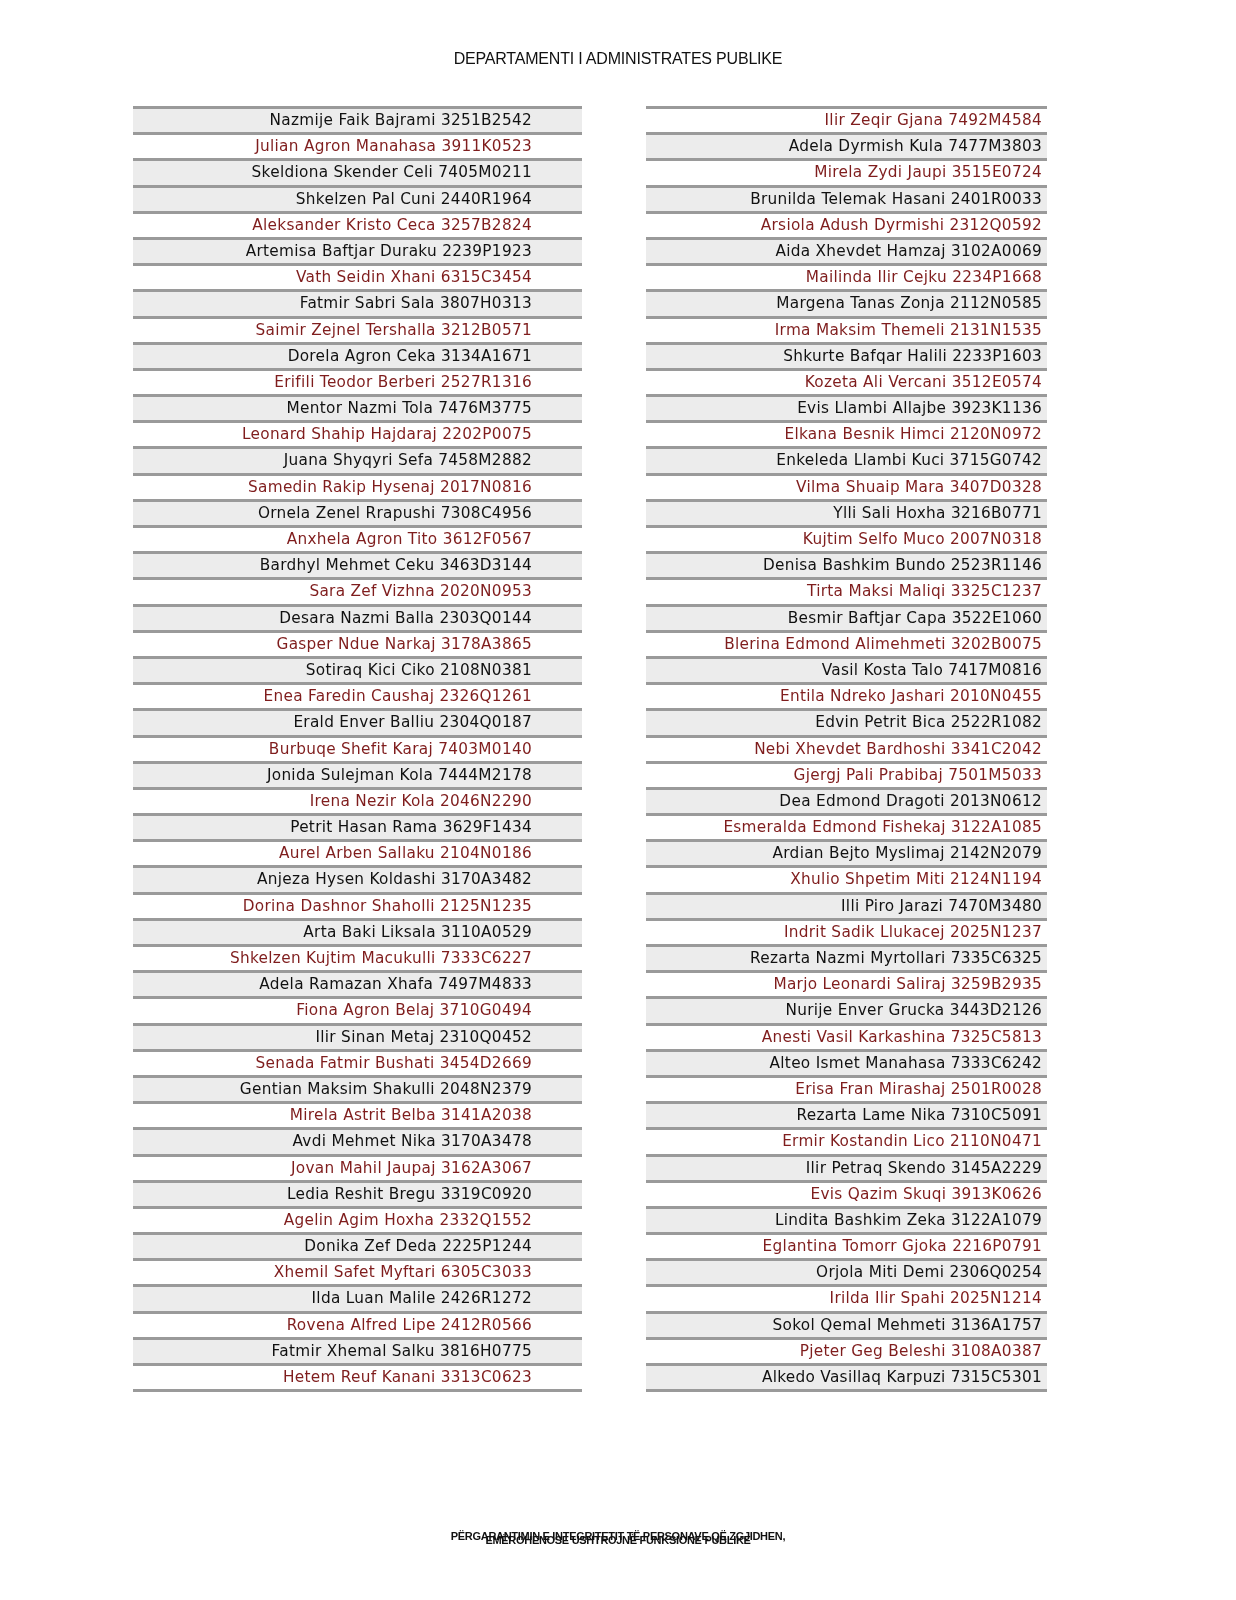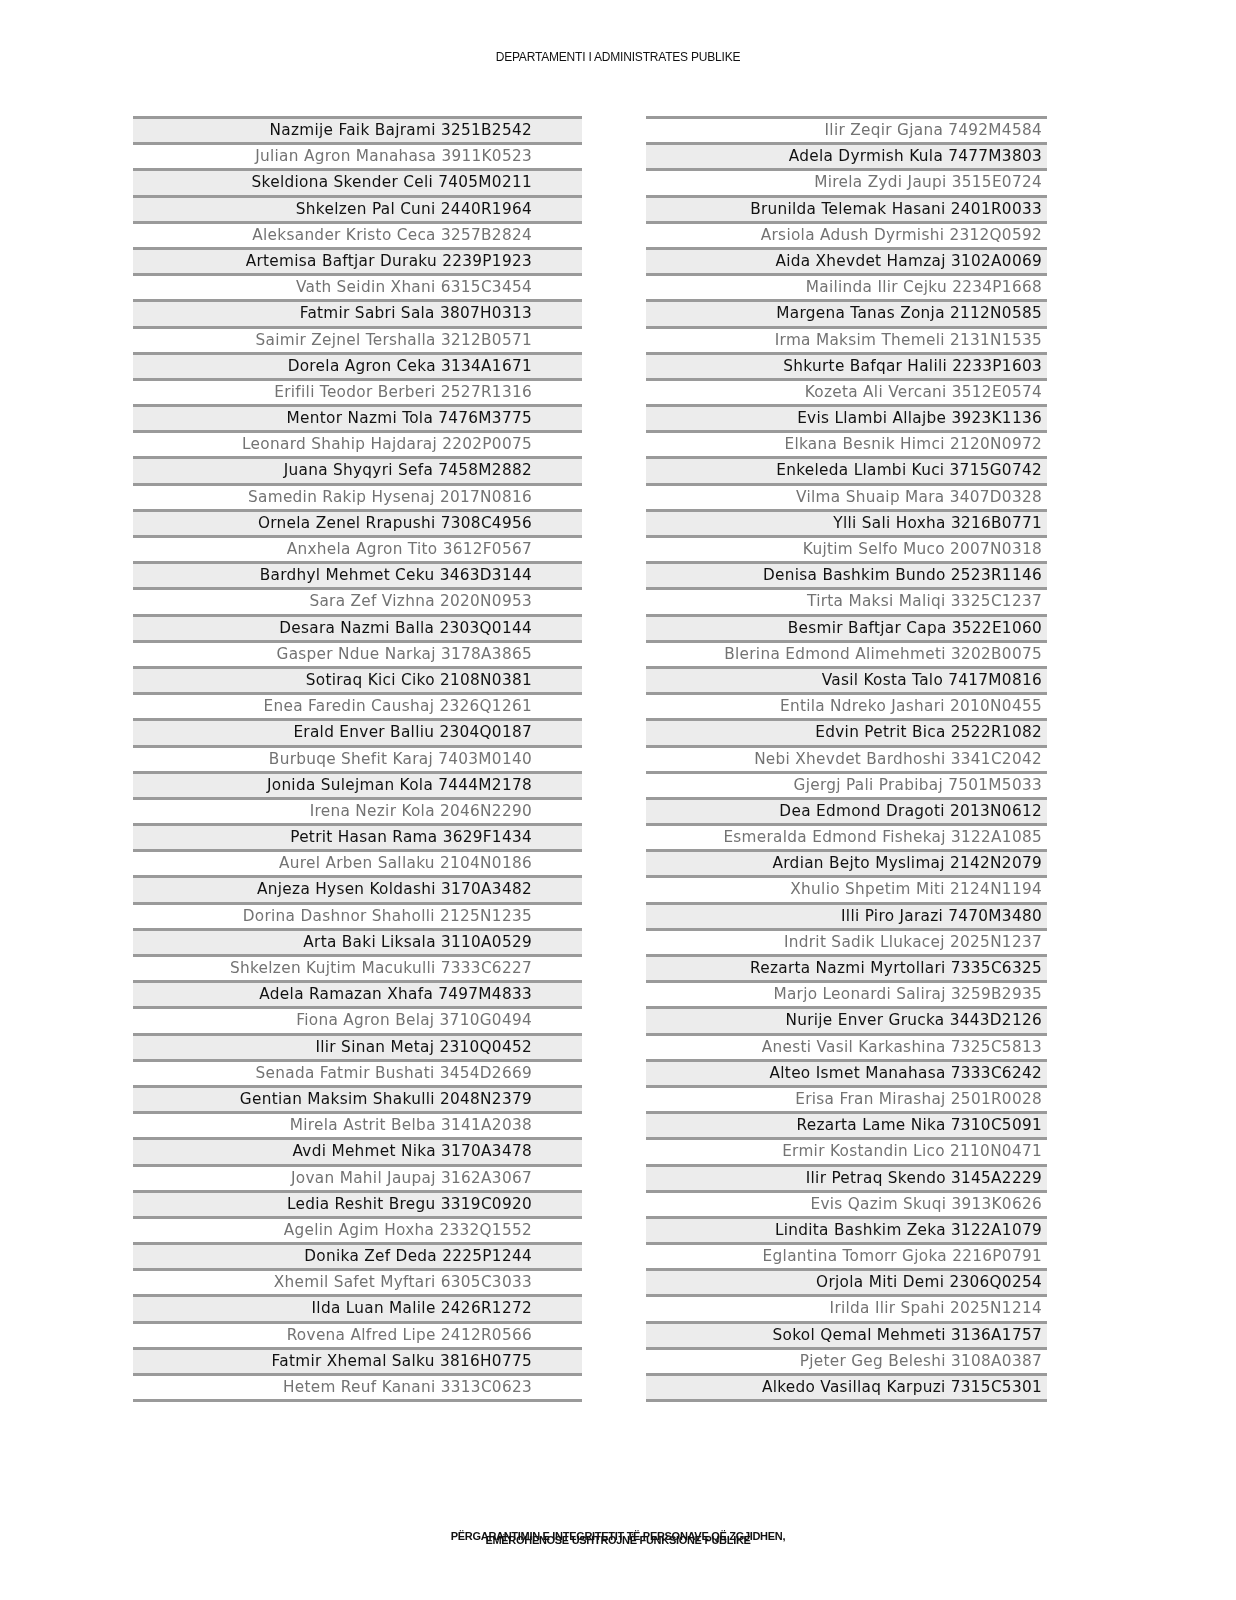--- a/index.html
+++ b/index.html
@@ -2,39 +2,39 @@
 <html><head>
 <meta charset="utf-8">
 <style>
   html, body { margin: 0; padding: 0; background: #ffffff; }
   body {
     width: 1236px; height: 1600px; position: relative; overflow: hidden;
     font-family: "DejaVu Sans", "Liberation Sans", sans-serif;
   }
   .page-title {
     position: absolute; left: 0; width: 1236px; top: 50px;
-    text-align: center; font-size: 12px; color: #111; letter-spacing: -0.2px;
+    text-align: center; font-size: 16px; color: #111; letter-spacing: -0.2px;
     font-family: "Liberation Sans", sans-serif;
   }
   .col {
-    position: absolute; top: 116px;
+    position: absolute; top: 106px;
   }
   .col.left { left: 133px; width: 449px; }
   .col.right { left: 646px; width: 401px; }
   .row {
     height: 26.2px; box-sizing: border-box;
     border-top: 3px solid #9a9a9a;
     text-align: right; padding-right: 50px;
     font-size: 15.3px; line-height: 23px;
     white-space: nowrap; overflow: hidden;
     letter-spacing: 0.3px;
   }
   .col.right .row { padding-right: 5px; }
   .row.shaded { background: #ececec; color: #111111; }
-  .row.plain { background: #ffffff; color: #737373; }
+  .row.plain { background: #ffffff; color: #7f1d1d; }
   .col-bottom { border-top: 3px solid #9a9a9a; height: 0; }
   .footer {
     position: absolute; left: 0; width: 1236px; text-align: center;
     font-size: 11px; font-weight: bold; color: #111;
     font-family: "Liberation Sans", sans-serif; letter-spacing: -0.3px;
   }
   .footer.l1 { top: 1514px; margin-top: 16px; }
   .footer.l2 { top: 1534px; }
 </style>
 </head>

